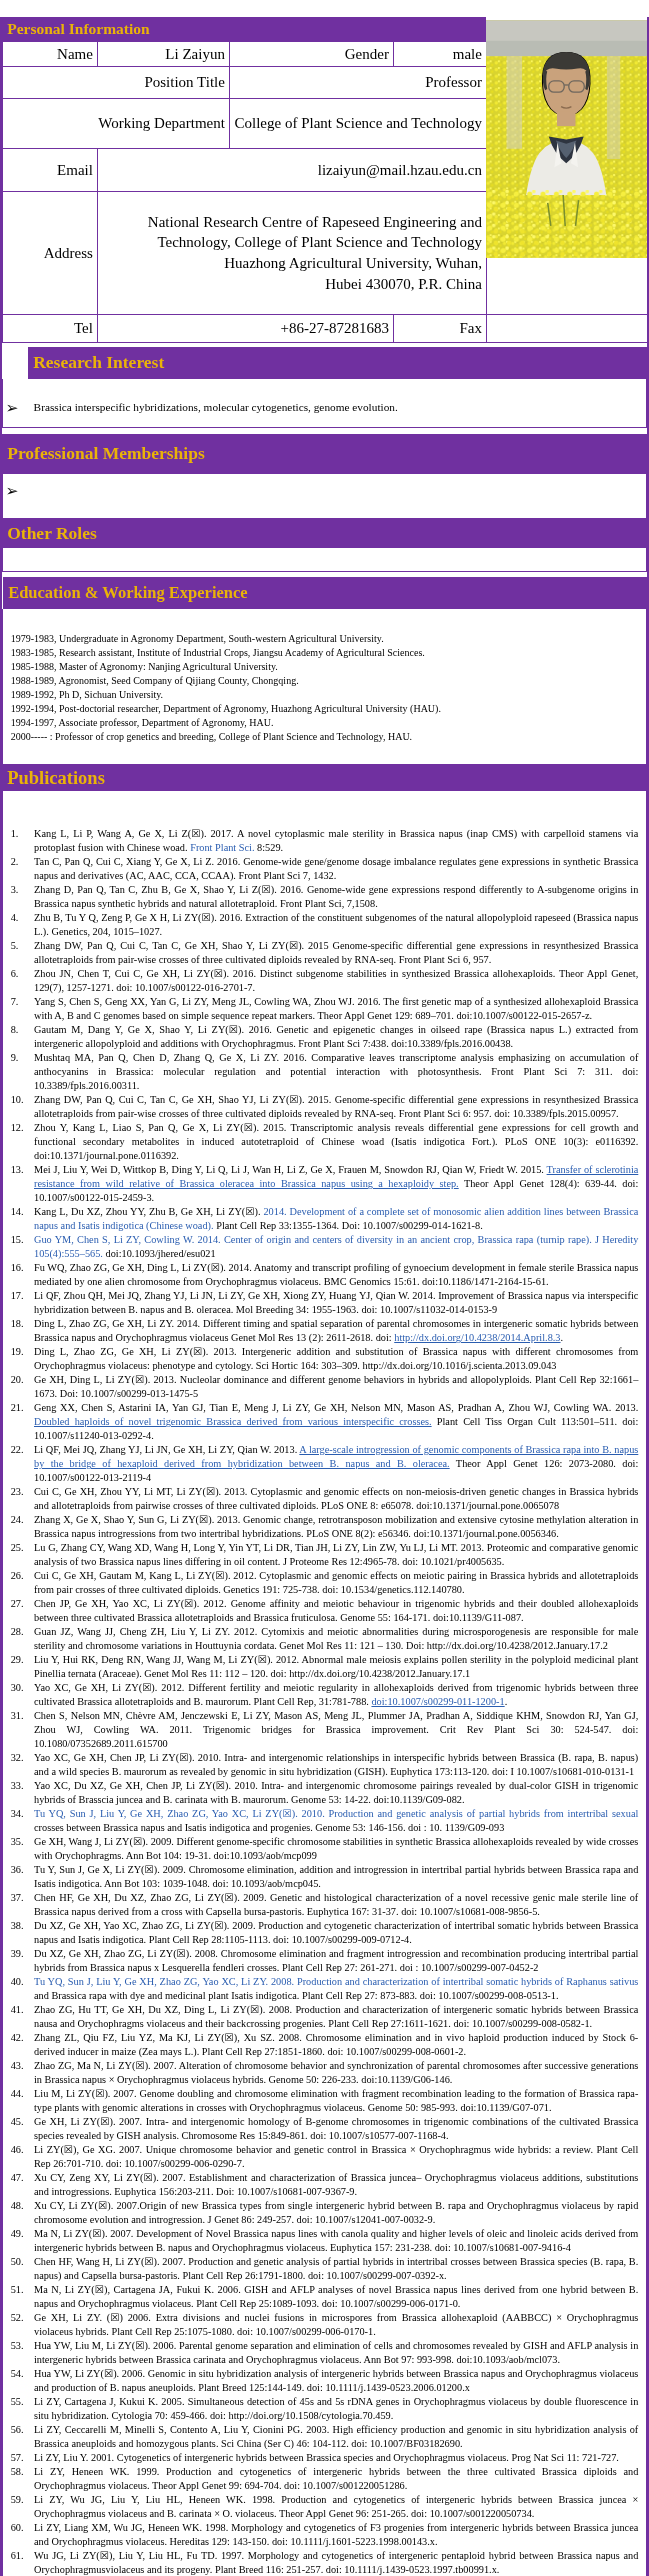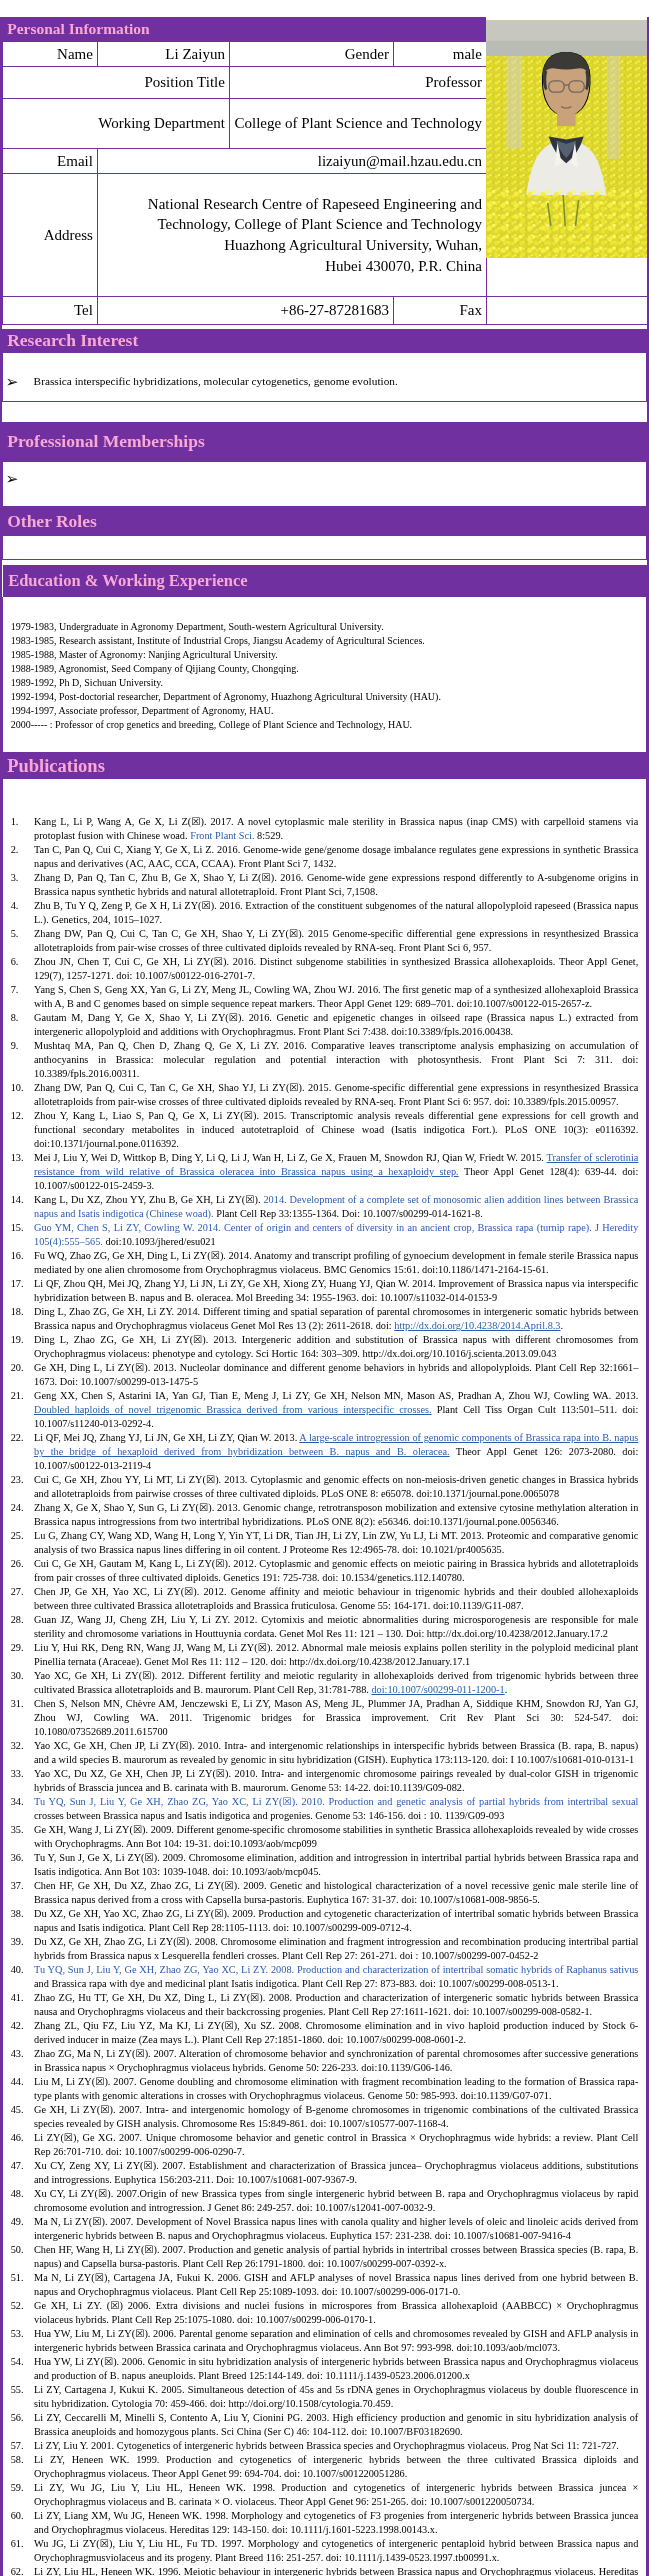--- a/index.html
+++ b/index.html
@@ -7,26 +7,26 @@
     width:649px; min-height:2921px; background:#ffffff;
     font-family:"Liberation Serif", serif; color:#000;
   }
   .frame{
     margin:17px 0 0 0; width:645px;
     border-left:2.1px solid #7030A0; border-right:2.1px solid #7030A0;
     background:#fff;
   }
   
   .band{
-    background:#7030A0; color:#f9a8d4; font-weight:bold;
+    background:#7030A0; color:#eab308; font-weight:bold;
     display:flex; align-items:center; padding-left:5.2px; box-sizing:border-box;
   }
   .band-personal{height:24px; font-size:15.5px; margin-right:161px;}
-  .band-research{height:24px; font-size:17.5px; margin-top:3.6px;}
-  .band-pm{height:40px; font-size:17.5px; margin-top:20px;}
+  .band-research{height:32px; font-size:17.5px; margin-top:3.6px;margin-left:26px;}
+  .band-pm{height:40px; font-size:17.5px; margin-top:6px;}
   .band-or{height:29px; font-size:17.5px; margin-top:0;}
   .band-edu{height:32px; font-size:16.5px; margin-top:5.2px; margin-left:1px;}
   .band-pub{height:26px; font-size:18.5px;align-items:center;}
   
   .cbox{border:1.5px solid #7030A0; border-top:none; box-sizing:border-box; background:#fff;}
   .cbox-research{min-height:49px; padding:21.6px 5.2px 9.3px 2.6px;}
   .cbox-pm{min-height:45px; padding:9.3px 5.2px 5.2px 2.6px;}
   .cbox-or{min-height:24px;}
   .cbox-edu{padding:23px 7.2px 20.6px 7.7px;}
   .cbox-pub{padding:36px 6.2px 23px 0;}
@@ -124,21 +124,21 @@
         <td class="photocell" rowspan="5"></td>
       </tr>
       <tr style="height:32px">
         <td colspan="2">Position Title</td>
         <td colspan="2">Professor</td>
       </tr>
       <tr style="height:50px">
         <td colspan="2">Working Department</td>
         <td colspan="2" class="td-left">College of Plant Science and Technology</td>
       </tr>
-      <tr style="height:25px">
+      <tr style="height:43px">
         <td>Email</td>
         <td colspan="3">lizaiyun@mail.hzau.edu.cn</td>
       </tr>
       <tr style="height:123px">
         <td>Address</td>
         <td colspan="3" class="td-left addr">National Research Centre of Rapeseed Engineering and Technology, College of Plant Science and Technology
 Huazhong Agricultural University, Wuhan,
 Hubei 430070, P.R. China</td>
       </tr>
       <tr style="height:28px">

